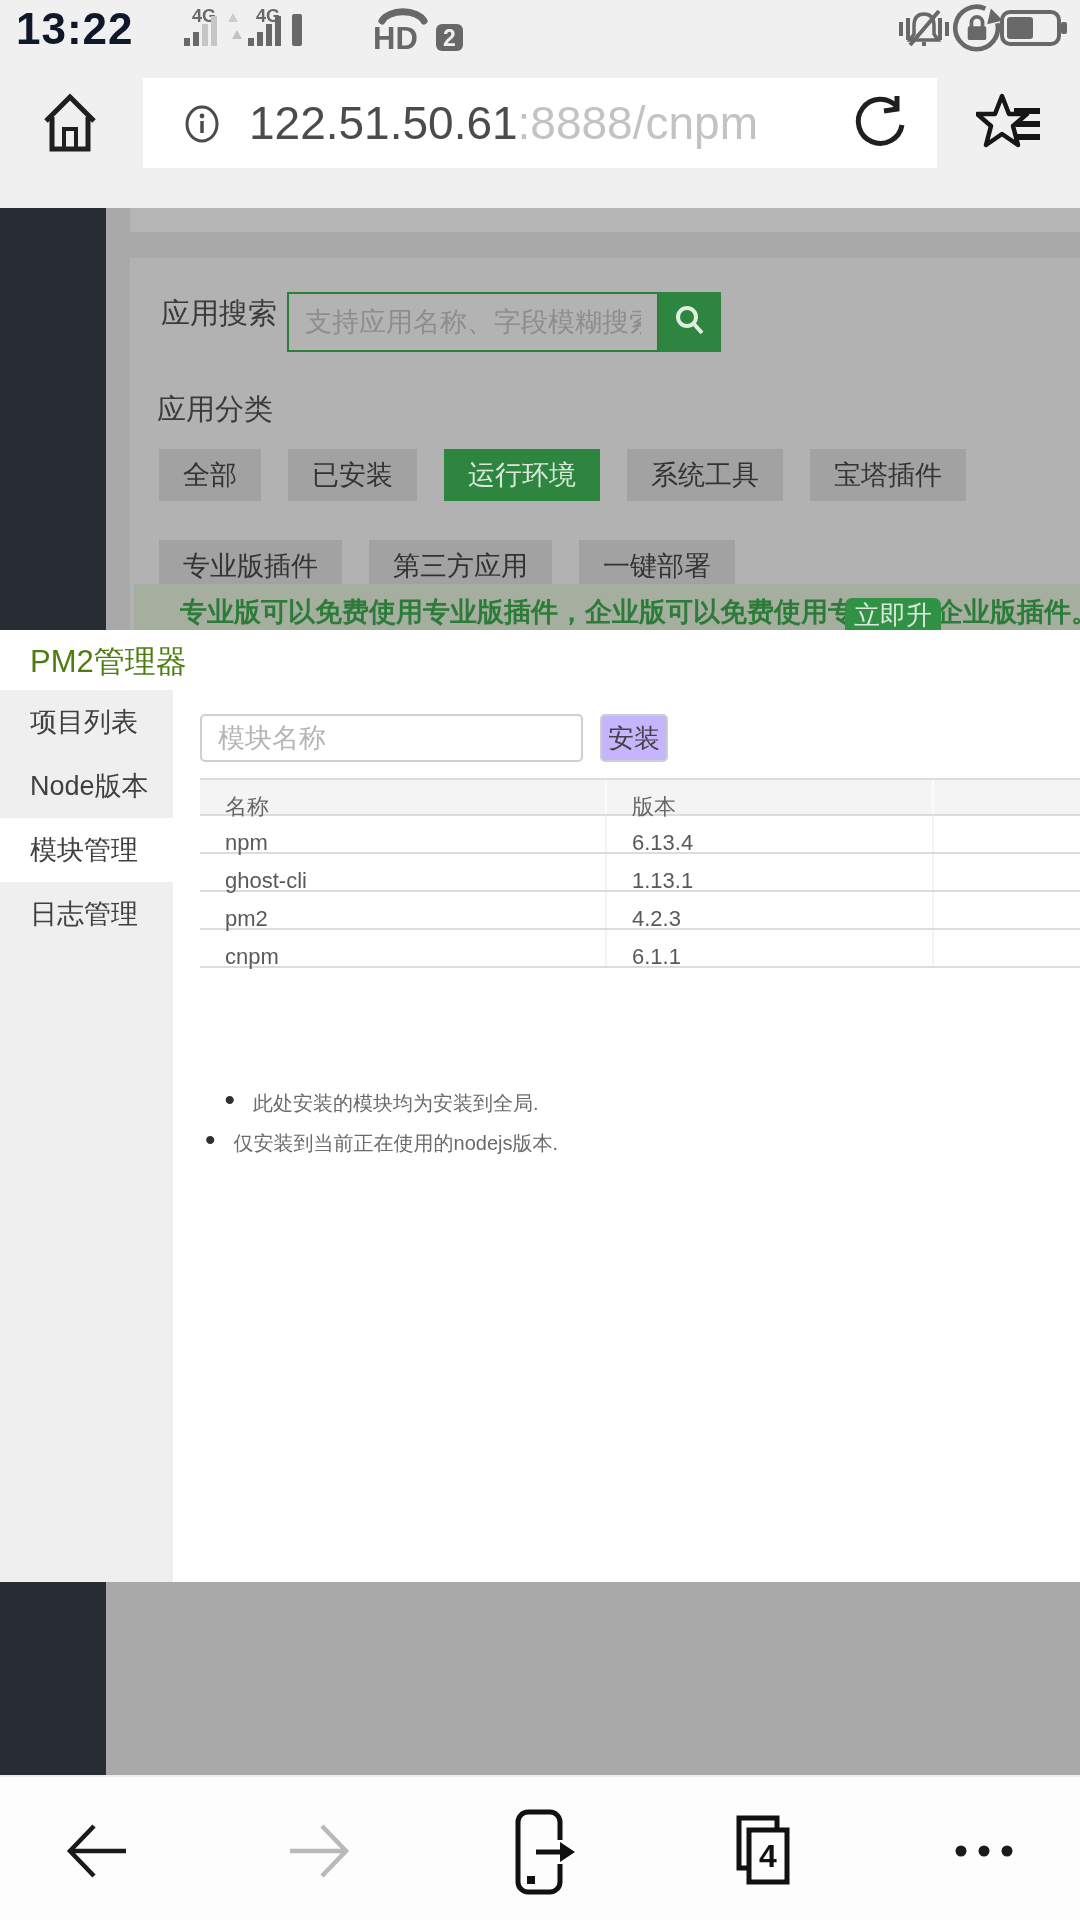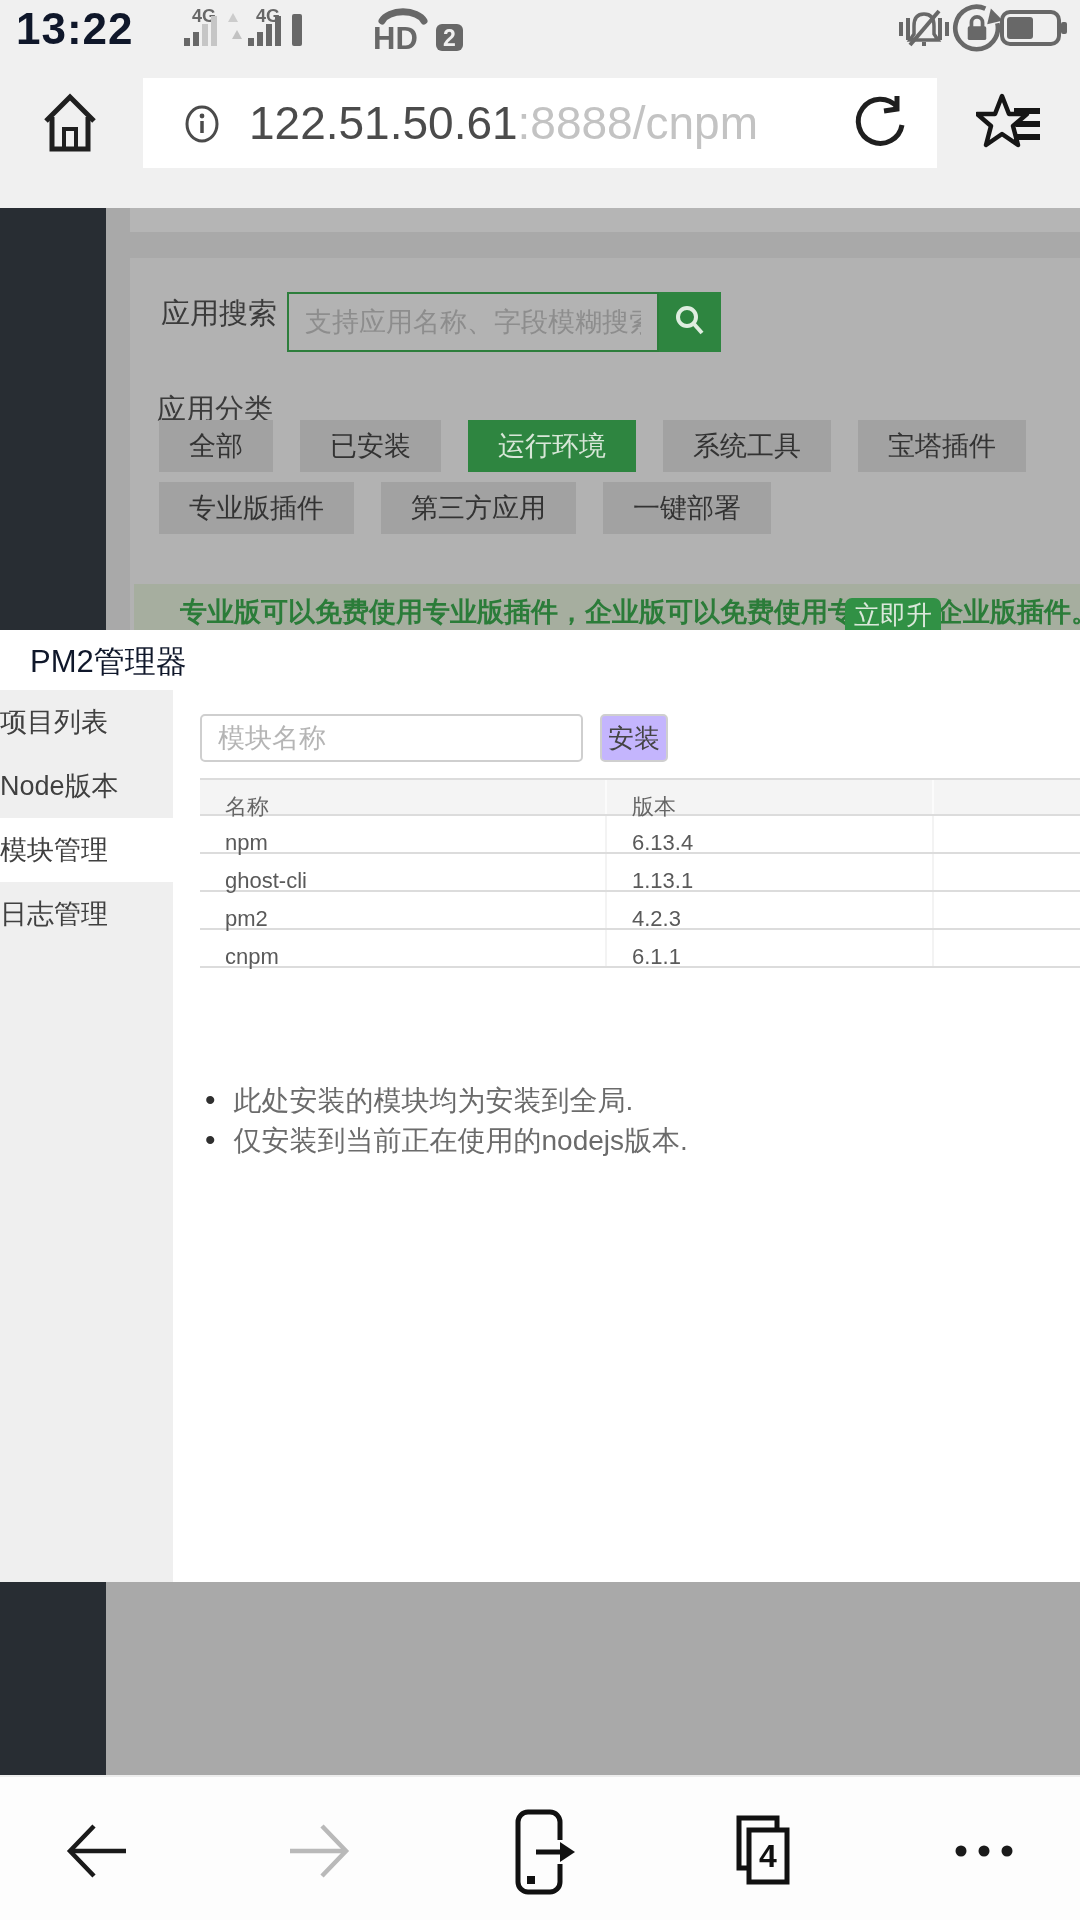--- a/index.html
+++ b/index.html
@@ -33,48 +33,48 @@
   .dark-rail { position:absolute; left:0; top:0; width:106px; height:100%; background:#282d33; }
   .card-sliver { position:absolute; left:130px; top:0; width:950px; height:24px; background:#b5b5b5; }
   .main-card { position:absolute; left:130px; top:50px; width:950px; height:382px; background:#b2b2b2; }
   .search-label { position:absolute; left:31px; top:36px; font-size:29px; color:#3b3b3b; }
   .dim-search-input { position:absolute; left:157px; top:34px; width:372px; height:60px; background:#b3b3b3;
       border:2px solid #2d7e3c; font-size:27px; color:#555; padding:0 16px; outline:none; border-radius:0; }
   .dim-search-input::placeholder { color:#8d8d8d; }
   .dim-search-btn { position:absolute; left:529px; top:34px; width:62px; height:60px; background:#2e8540; border:none; }
   .cat-label { position:absolute; left:27px; top:132px; font-size:29px; color:#3b3b3b; }
   .cat-wrap { position:absolute; left:29px; top:162px; width:1010px; display:flex; flex-wrap:wrap; gap:10px 27px; }
-  .cat-btn { height:52px; line-height:52px; padding:0 30px; background:#a2a2a2; color:#333333;
-      font-size:27px; border:none; white-space:nowrap; }
+  .cat-btn { height:52px; line-height:52px; padding:0 24px; background:#a2a2a2; color:#333333;
+      font-size:27px; border:none; white-space:nowrap;margin-top:29px; }
   .cat-btn.active { background:#2e8540; color:#d8e7d8; }
   .notice-bar { position:absolute; left:134px; top:376px; width:946px; height:64px; background:#a6ae9f; }
   .notice-text { position:absolute; left:46px; top:0; height:56px; line-height:56px; font-size:27px; font-weight:bold; color:#2b7c39; white-space:nowrap; }
   .notice-upgrade { position:absolute; left:711px; top:14px; width:96px; height:44px; background:#319145;
       color:#dbe8db; font-size:26px; border:none; border-radius:7px; }
 
   
   .modal { position:absolute; left:0; top:630px; width:1080px; height:952px; background:#ffffff; }
-  .modal-title { position:absolute; left:30px; top:8px; height:48px; line-height:48px; font-size:31px; color:#0f172a; }
+  .modal-title { position:absolute; left:30px; top:8px; height:48px; line-height:48px; font-size:31px; color:#4d7c0f; }
   .modal-side { position:absolute; left:0; top:60px; width:173px; bottom:0; background:#efefef; }
-  .side-item { height:64px; line-height:64px; font-size:27px; color:#404040; cursor:pointer; }
+  .side-item { height:64px; line-height:64px; padding-left:30px; font-size:27px; color:#404040; cursor:pointer; }
   .side-item.active { background:#ffffff; }
   .module-input { position:absolute; left:200px; top:84px; width:383px; height:48px; border:2px solid #cfcfcf;
       border-radius:5px; font-size:27px; color:#8b5cf6; padding:0 16px; outline:none; background:#fff; }
   .module-input::placeholder { color:#b5b5b5; }
   .install-btn { position:absolute; left:600px; top:84px; width:68px; height:48px; background:#c4b5fd;
       border:2px solid #cfcfcf; border-radius:5px; font-size:26px; color:#444; }
   .mod-table { position:absolute; left:200px; top:148px; width:880px; }
   .t-row { display:flex; height:38px; line-height:53px; font-size:22px; background:#fff; border-bottom:2px solid #dcdcdc; color:#5a5a5a; }
   .t-head { background:#f4f4f4; border-top:2px solid #dcdcdc; color:#666; }
   .t-c1 { width:405px; padding-left:25px; }
   .t-c2 { width:327px; padding-left:25px; border-left:2px solid #fbfbfb; }
   .t-c3 { flex:1; border-left:2px solid #fbfbfb; }
   .t-row:not(.t-head) .t-c2, .t-row:not(.t-head) .t-c3 { border-left-color:#f3f3f3; }
   .notes { position:absolute; left:205px; top:450px; list-style:none; }
-  .notes li { height:40px; line-height:40px; font-size:28px; color:#6b6b6b; }
+  .notes li { height:40px; line-height:40px; font-size:20px; color:#6b6b6b;text-align:center; }
   .notes li::before { content:"\2022"; color:#2f2f2f; font-size:30px; margin-right:18px; }
 
   
   .bottom-nav { position:absolute; left:0; top:1775px; width:1080px; height:145px; background:#fdfdfd; border-top:2px solid #ededed; }
   .nav-slot { position:absolute; }
 </style>
 </head>
 <body>
 
 <div id="screen">

